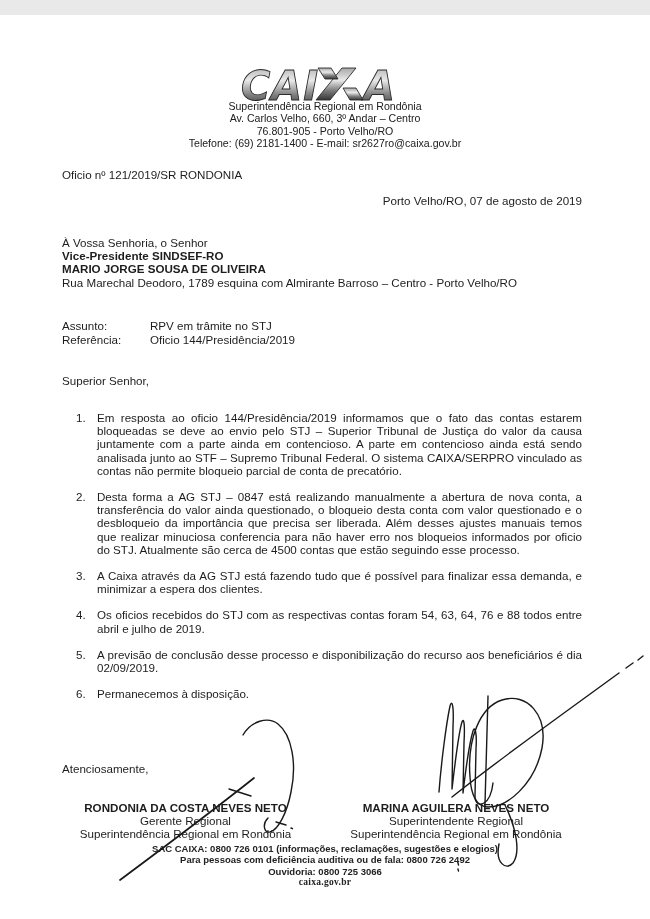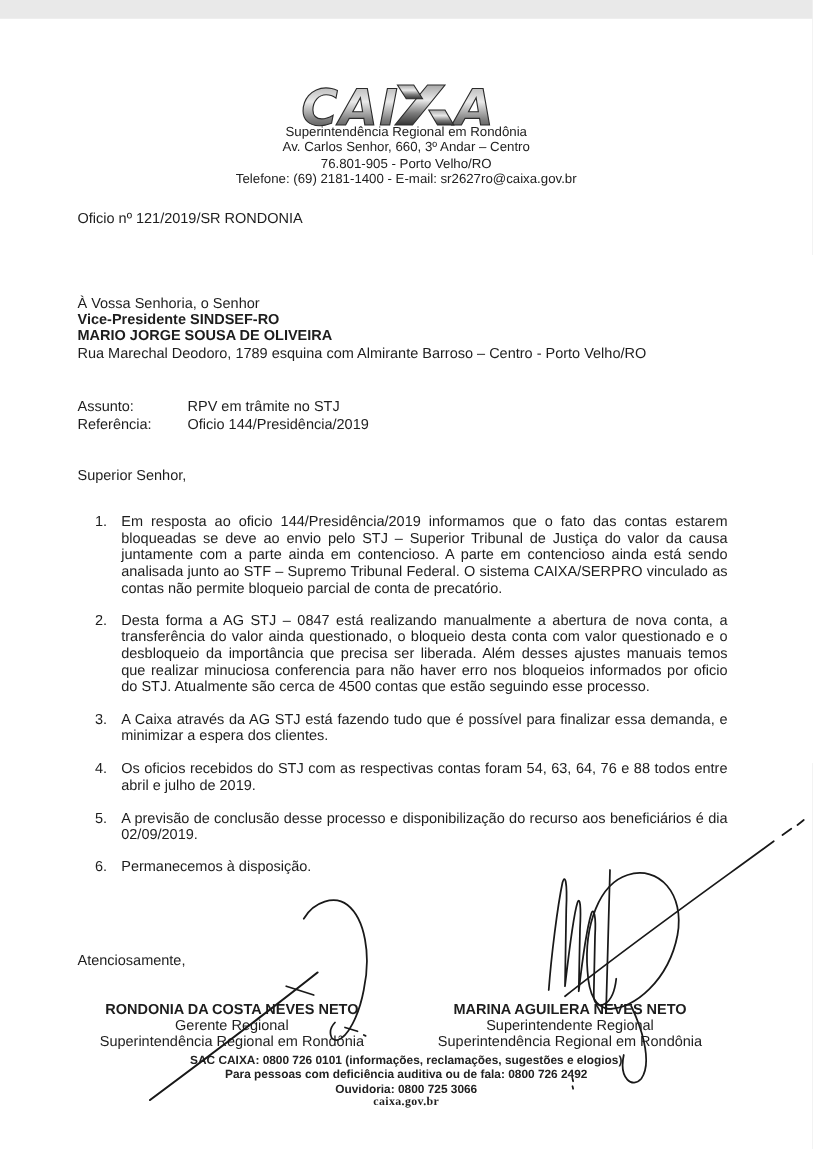--- a/index.html
+++ b/index.html
@@ -55,26 +55,27 @@
       <g fill="url(#mg)" stroke="#2b2b2b" stroke-width="0.9" transform="translate(76,5)">
         <polygon points="26,0 40,0 14,32 0,32"></polygon>
         <polygon points="2,0 15,0 22,11 9,11"></polygon>
         <polygon points="27,20 40,20 47,32 34,32"></polygon>
       </g>
     </svg>
   </div>
 
   <div class="header-lines">
     <div>Superintendência Regional em Rondônia</div>
-    <div>Av. Carlos Senhor, 660, 3º Andar – Centro</div>
+    <div>Av. Carlos Velho, 660, 3º Andar – Centro</div>
     <div>76.801-905 - Porto Velho/RO</div>
     <div>Telefone: (69) 2181-1400 - E-mail: sr2627ro@caixa.gov.br</div>
   </div>
 
   <div class="ref-number">Oficio nº 121/2019/SR RONDONIA</div>
+  <div class="date-line">Porto Velho/RO, 07 de agosto de 2019</div>
 
   <div class="recipient">
     <div>À Vossa Senhoria, o Senhor</div>
     <div class="b">Vice-Presidente SINDSEF-RO</div>
     <div class="b">MARIO JORGE SOUSA DE OLIVEIRA</div>
     <div>Rua Marechal Deodoro, 1789 esquina com Almirante Barroso – Centro - Porto Velho/RO</div>
   </div>
 
   <div class="subject-block">
     <span>Assunto:</span>

